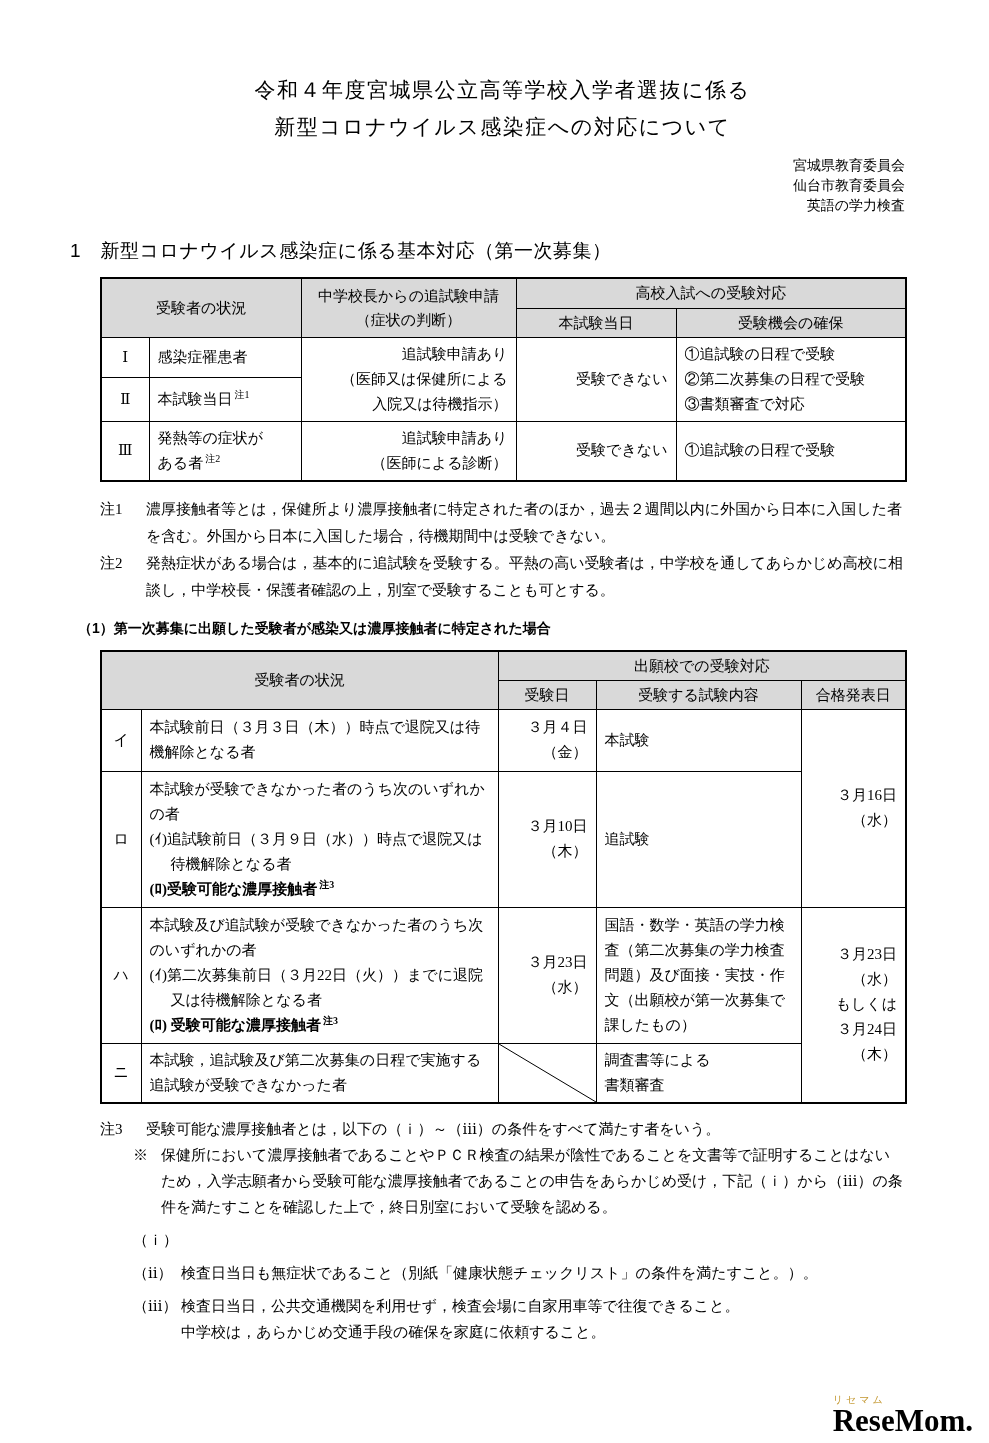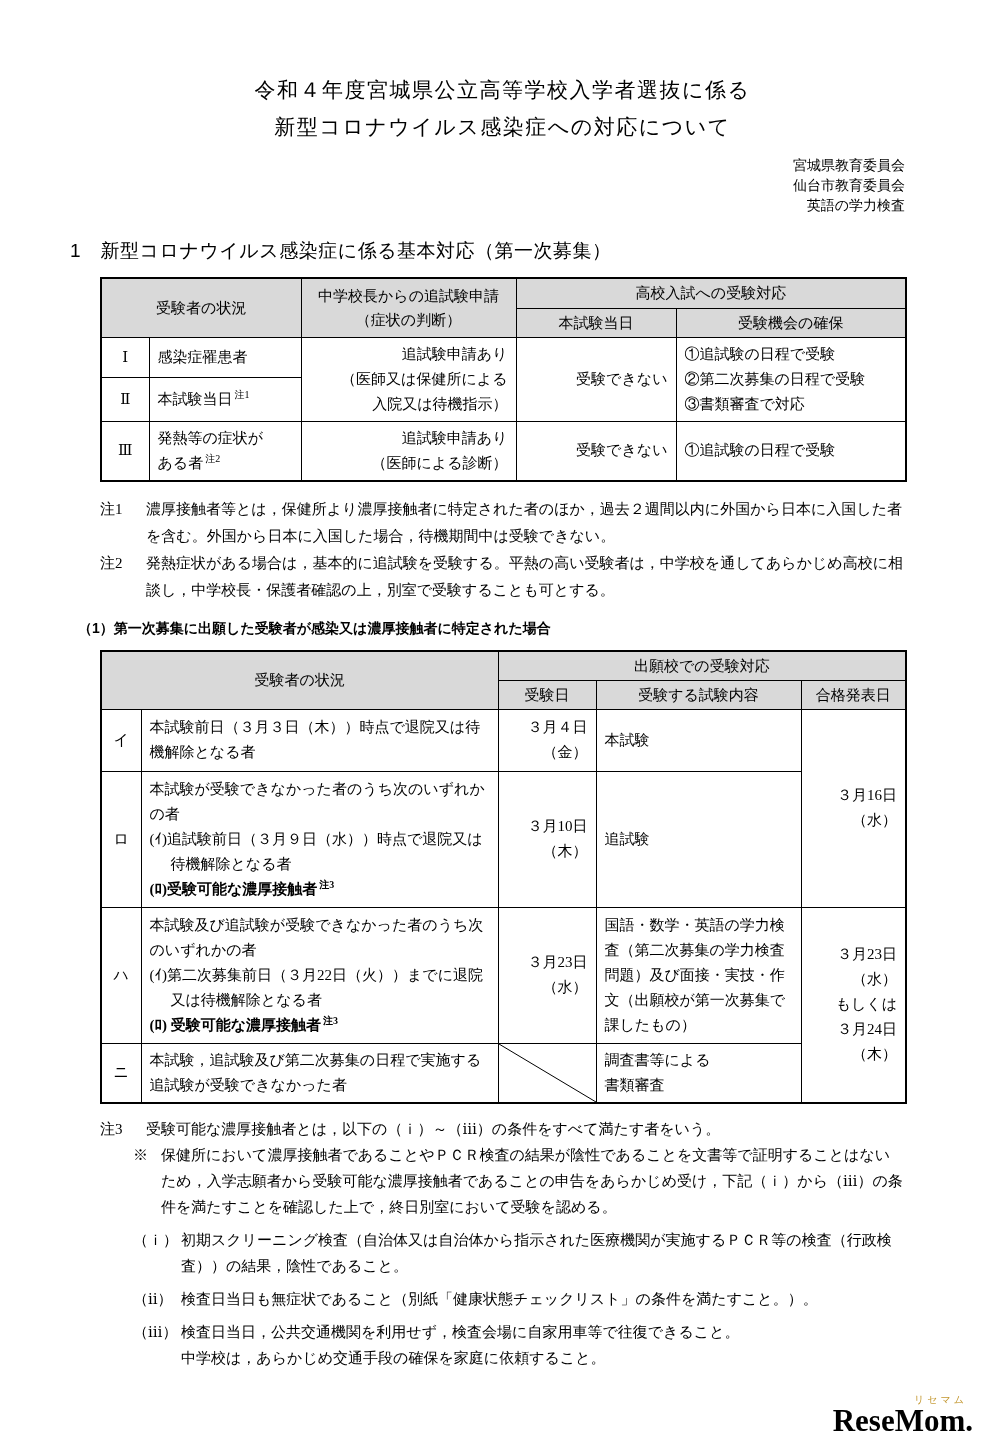--- a/index.html
+++ b/index.html
@@ -46,21 +46,21 @@
   .note3-block { margin-top:12px; }
   .note3-block .note-row { line-height:26px; }
   .caveat-row { display:flex; margin-left:33px; line-height:26px; }
   .caveat-mark { width:28px; flex:0 0 28px; }
   .cond-item { display:flex; margin-left:33px; margin-top:7px; line-height:26px; }
   .cond-label { width:48px; flex:0 0 48px; }
   .cond-body { flex:1; }
   .cond-sub:empty { display:none; }
 
   .logo { position:absolute; right:16px; bottom:6px; }
-  .logo-furigana { display:block; text-align:right; padding-right:6px; color:#c3972f; font-size:10px; letter-spacing:3px; line-height:11px; font-family:"Liberation Sans","DejaVu Sans",sans-serif; }
+  .logo-furigana { display:block; text-align:left; padding-right:6px; color:#c3972f; font-size:10px; letter-spacing:3px; line-height:11px; font-family:"Liberation Sans","DejaVu Sans",sans-serif; }
   .logo-text { font-family:"Liberation Serif","DejaVu Serif",serif; font-weight:bold; font-size:31px; line-height:32px; color:#000000; }
 </style>
 </head>
 <body>
 
 <div class="content">
 
   <h1 class="doc-title">
     <div>令和４年度宮城県公立高等学校入学者選抜に係る</div>
     <div>新型コロナウイルス感染症への対応について</div>
@@ -210,21 +210,20 @@
       <span class="note-label">注3</span>
       <div class="note-text">受験可能な濃厚接触者とは，以下の（ｉ）～（ⅲ）の条件をすべて満たす者をいう。</div>
     </div>
     <div class="caveat-row">
       <span class="caveat-mark">※</span>
       <div class="note-text">保健所において濃厚接触者であることやＰＣＲ検査の結果が陰性であることを文書等で証明することはないため，入学志願者から受験可能な濃厚接触者であることの申告をあらかじめ受け，下記（ｉ）から（ⅲ）の条件を満たすことを確認した上で，終日別室において受験を認める。</div>
     </div>
     <div class="cond-item">
       <span class="cond-label">（ｉ）</span>
       <div class="cond-body">
-        <div>初期スクリーニング検査（自治体又は自治体から指示された医療機関が実施するＰＣＲ等の検査（行政検査））の結果，陰性であること。</div>
       </div>
     </div>
     <div class="cond-item">
       <span class="cond-label">（ⅱ）</span>
       <div class="cond-body">
         <div>検査日当日も無症状であること（別紙「健康状態チェックリスト」の条件を満たすこと。）。</div>
 
       </div>
     </div>
     <div class="cond-item">

